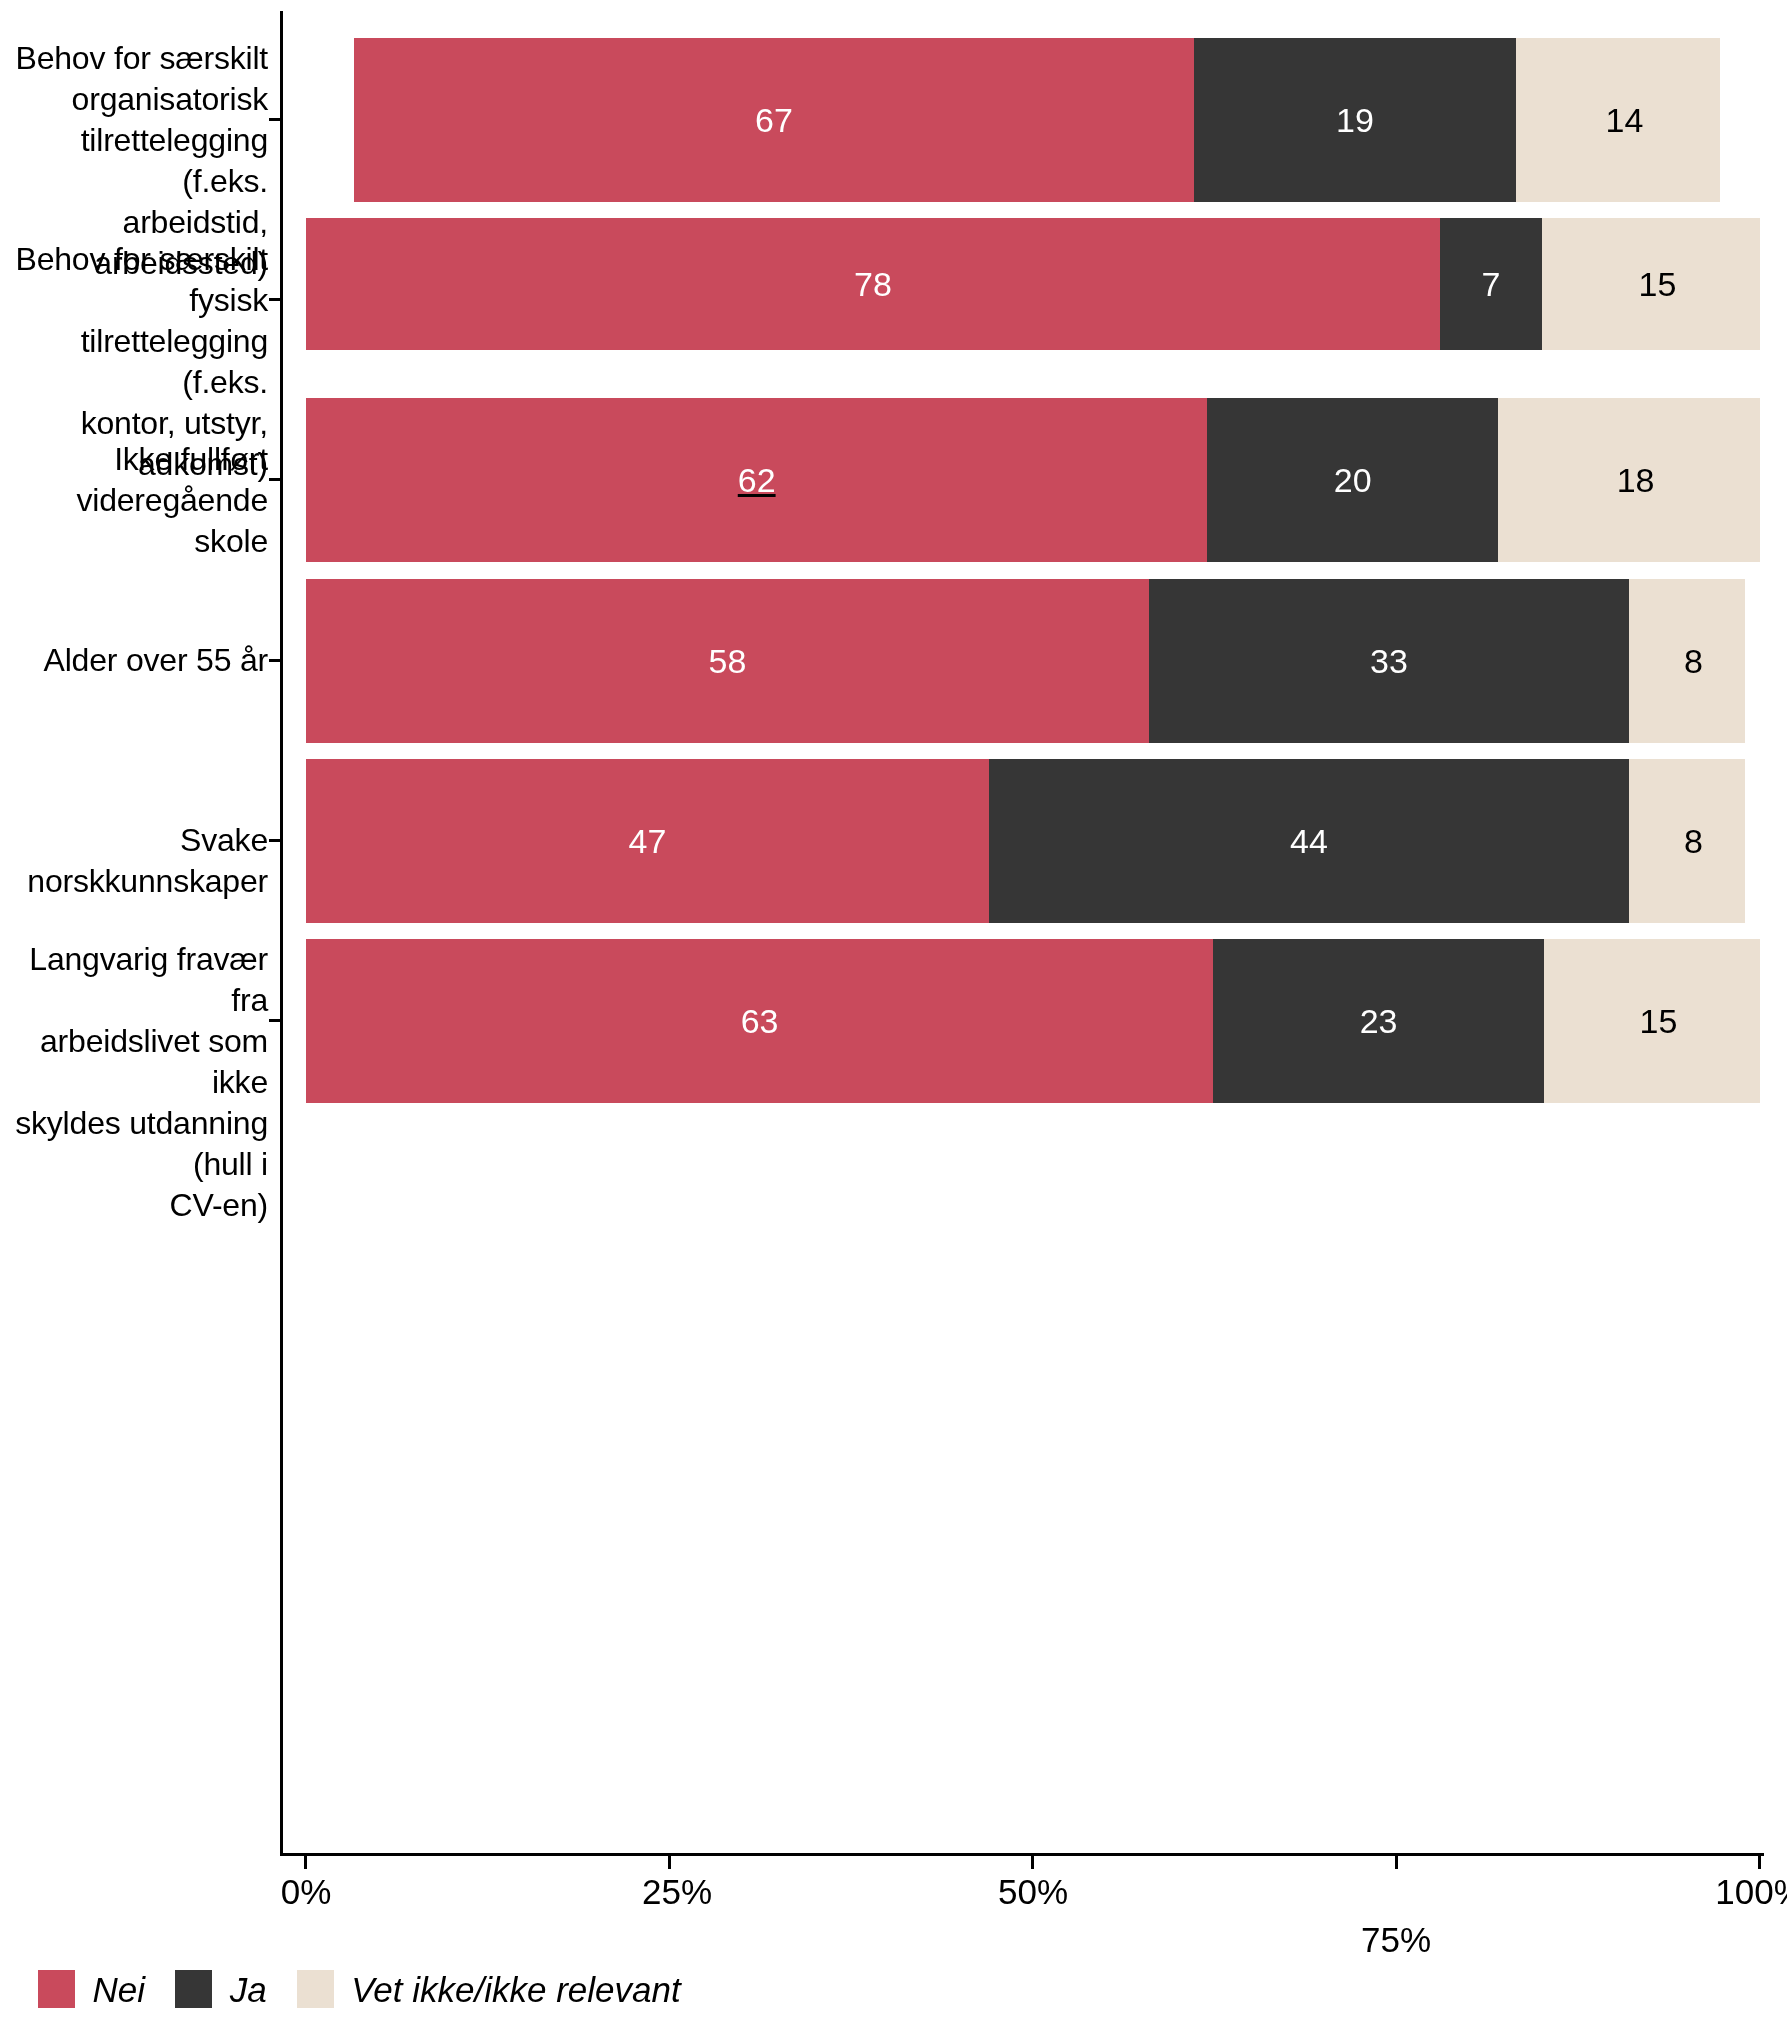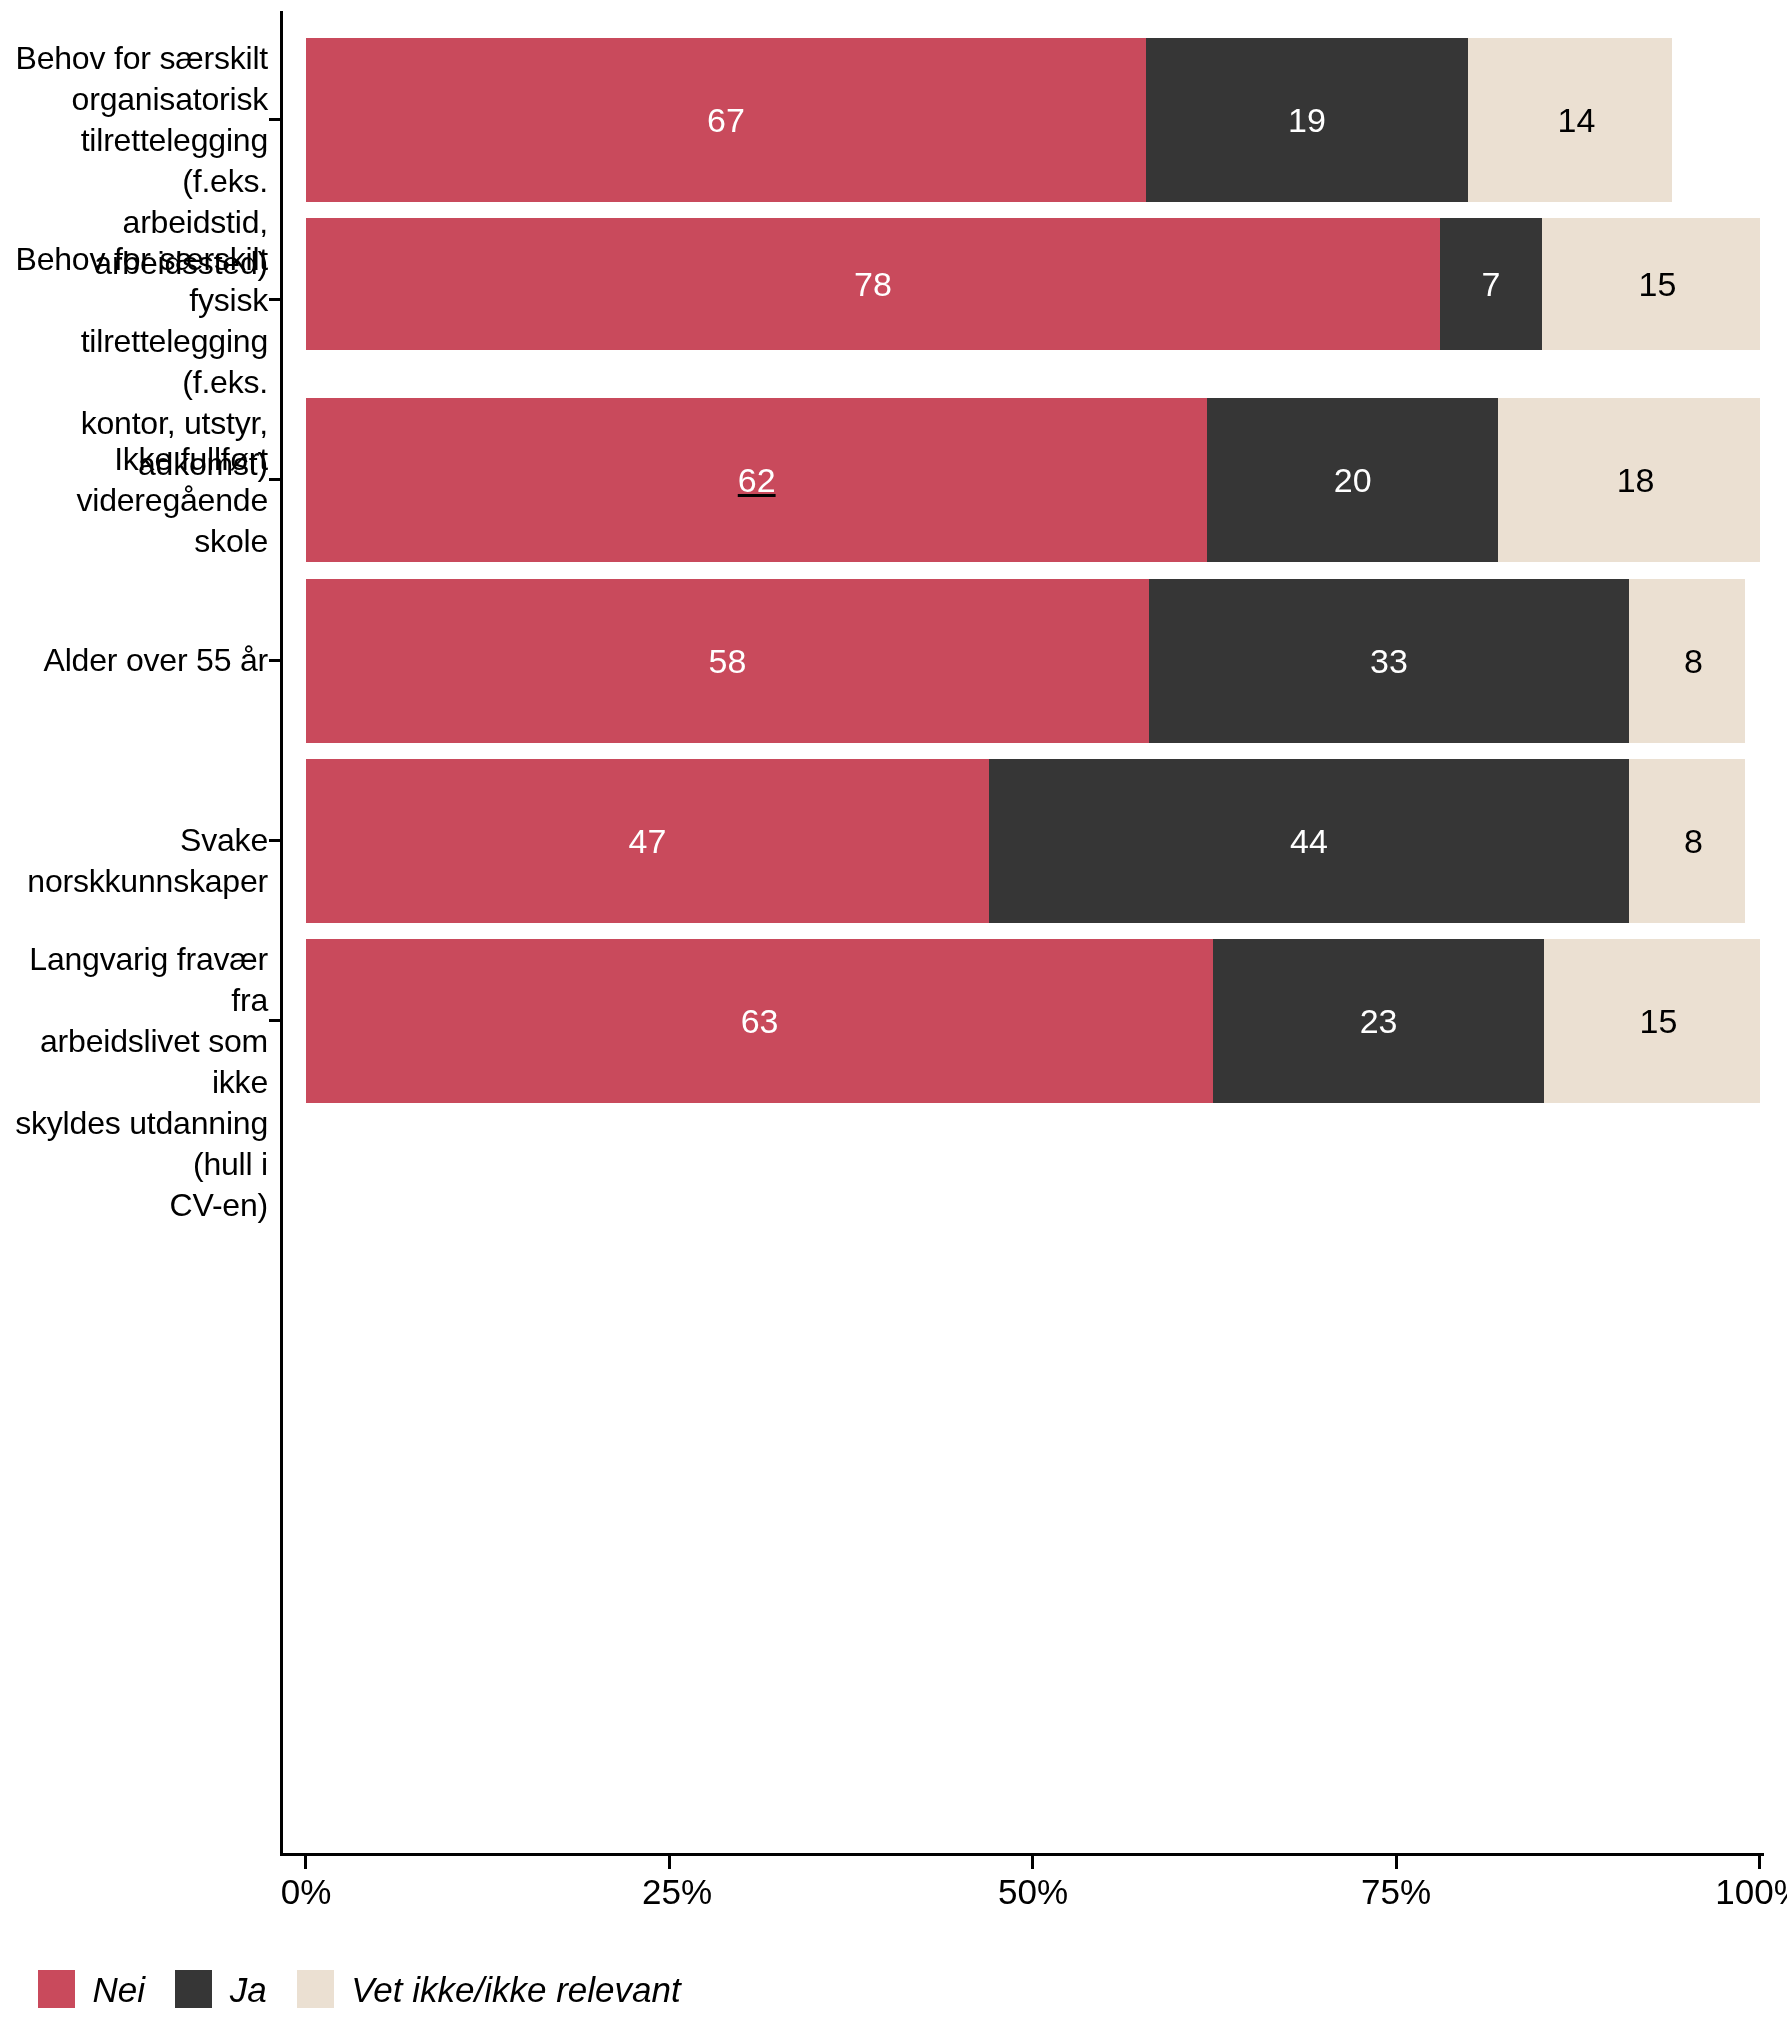--- a/index.html
+++ b/index.html
@@ -158,21 +158,21 @@
     <div id="rows-host">
         <div class="row" style="top: 38px; height: 164px;">
           <div class="cat-label" style="top: 0.4px;">
             <div>Behov for særskilt</div>
             <div>organisatorisk</div>
             <div>tilrettelegging (f.eks.</div>
             <div>arbeidstid, arbeidssted)</div>
           </div>
           <div class="tick-mark" style="top: 80px;"></div>
           <div class="bar" style="width: 1454px;">
-            <div class="seg seg-nei" style="width: 840px;">
+            <div class="seg seg-nei" style="width: 840px; margin-left: 48px;">
               <span class="seg-val">67</span>
             </div>
             <div class="seg seg-ja" style="width: 322px;">
               <span class="seg-val">19</span>
             </div>
             <div class="seg seg-vet" style="width: 204px;">
               <span class="seg-val">14</span>
             </div>
           </div>
         </div>
@@ -269,21 +269,21 @@
         </div>
       </div>
     <div id="xaxis-host">
         <div class="xtick" style="left: 304px;"></div>
         <div class="xlabel" style="left: 306px;">0%</div>
         <div class="xtick" style="left: 668px;"></div>
         <div class="xlabel" style="left: 677px;">25%</div>
         <div class="xtick" style="left: 1031px;"></div>
         <div class="xlabel" style="left: 1033px;">50%</div>
         <div class="xtick" style="left: 1395px;"></div>
-        <div class="xlabel" style="left: 1396px;">75%</div>
+        <div class="xlabel" style="left: 1396px; margin-top: 48px;">75%</div>
         <div class="xtick" style="left: 1758px;"></div>
         <div class="xlabel" style="left: 1760px;">100%</div>
       </div>
   </div>
 
   <div class="legend" id="legend-host">
       <div class="legend-item">
         <div class="legend-swatch" style="background: rgb(201, 74, 92);"></div>
         <div class="legend-text">Nei</div>
       </div>

